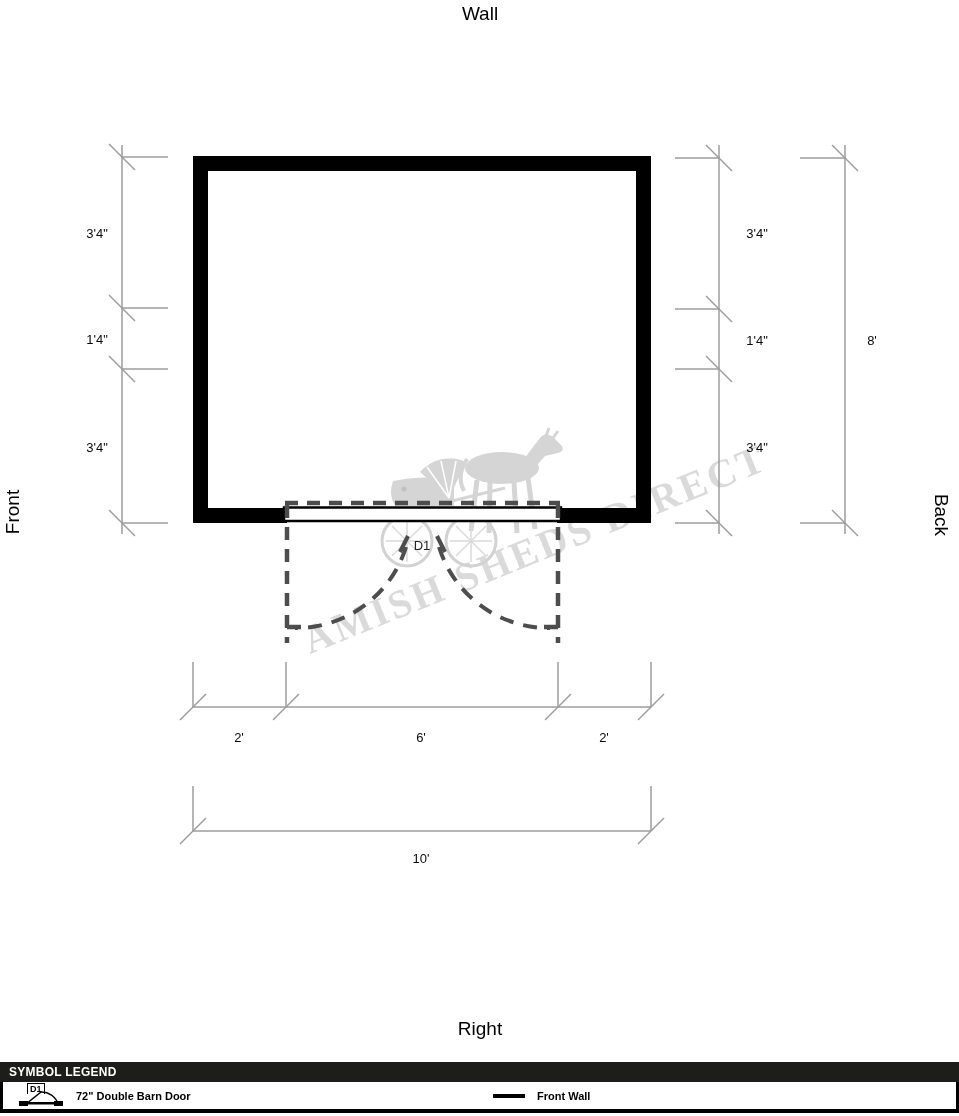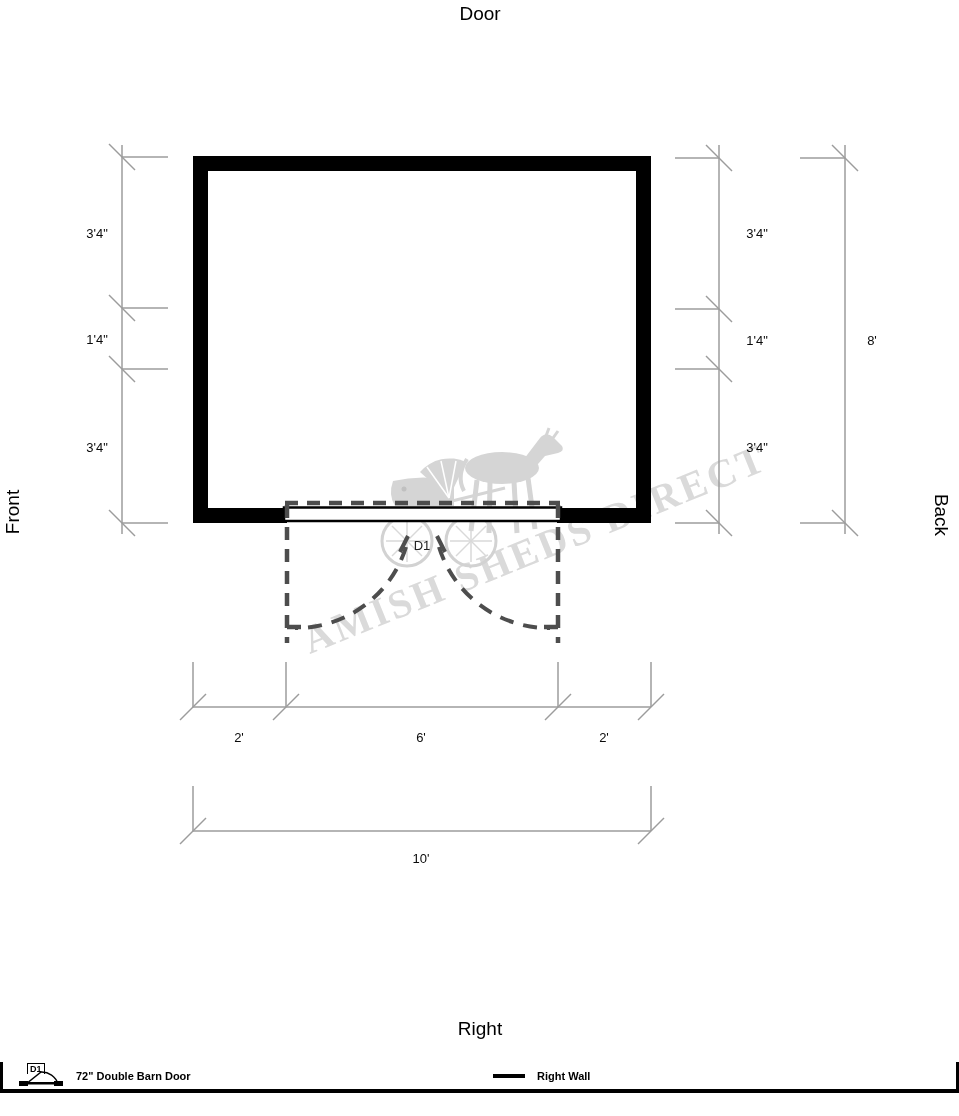--- a/index.html
+++ b/index.html
@@ -157,21 +157,21 @@
       <path d="M 406 547 A 115 115 0 0 1 295 628"></path>
       <path d="M 439 547 A 115 115 0 0 0 550 628"></path>
     </g>
     <g stroke="#4d4d4d" stroke-width="4" fill="none">
       <line x1="400" y1="552" x2="408" y2="536"></line>
       <line x1="437" y1="536" x2="445" y2="552"></line>
     </g>
   </g>
 </svg>
 
-<div class="lbl edge-lbl" style="left:480px;top:13px;">Door</div>
+<div class="lbl edge-lbl" style="left:480px;top:13px;">Wall</div>
 <div class="lbl edge-lbl" style="left:480px;top:1028px;">Right</div>
 <div class="lbl edge-lbl rot-left" style="left:12px;top:512px;">Front</div>
 <div class="lbl edge-lbl rot-right" style="left:941px;top:515px;">Back</div>
 
 <div class="lbl door-lbl" style="left:422px;top:545px;">D1</div>
 
 <div class="lbl" style="left:97px;top:233px;">3'4"</div>
 <div class="lbl" style="left:97px;top:339px;">1'4"</div>
 <div class="lbl" style="left:97px;top:447px;">3'4"</div>
 
@@ -179,32 +179,35 @@
 <div class="lbl" style="left:757px;top:340px;">1'4"</div>
 <div class="lbl" style="left:757px;top:447px;">3'4"</div>
 <div class="lbl" style="left:872px;top:340px;">8'</div>
 
 <div class="lbl" style="left:239px;top:737px;">2'</div>
 <div class="lbl" style="left:421px;top:737px;">6'</div>
 <div class="lbl" style="left:604px;top:737px;">2'</div>
 <div class="lbl" style="left:421px;top:858px;text-align:right;">10'</div>
 
 <div class="legend">
+  <div class="legend-header">
+    <span>SYMBOL LEGEND</span>
+  </div>
   <div class="legend-body">
     <div class="legend-item-door">
       <div class="door-symbol">
         <span class="sym-d1">D1</span>
         <svg width="46" height="16" viewBox="0 0 46 16">
           <path d="M23 1 A 17 17 0 0 1 40 13" stroke="#000" stroke-width="1.3" fill="none"></path>
           <line x1="8" y1="13" x2="23" y2="1" stroke="#000" stroke-width="1.6"></line>
           <rect x="3" y="11" width="40" height="2.5" fill="#000"></rect>
           <rect x="1" y="10" width="9" height="5" fill="#000"></rect>
           <rect x="36" y="10" width="9" height="5" fill="#000"></rect>
         </svg>
       </div>
       <div class="legend-item-label">72" Double Barn Door</div>
     </div>
     <div class="legend-item-wall">
       <div class="wall-swatch"></div>
-      <div class="legend-item-label" style="margin-bottom:0;">Right Wall</div>
+      <div class="legend-item-label" style="margin-bottom:0;">Front Wall</div>
     </div>
   </div>
 </div>
 
 </body></html>

